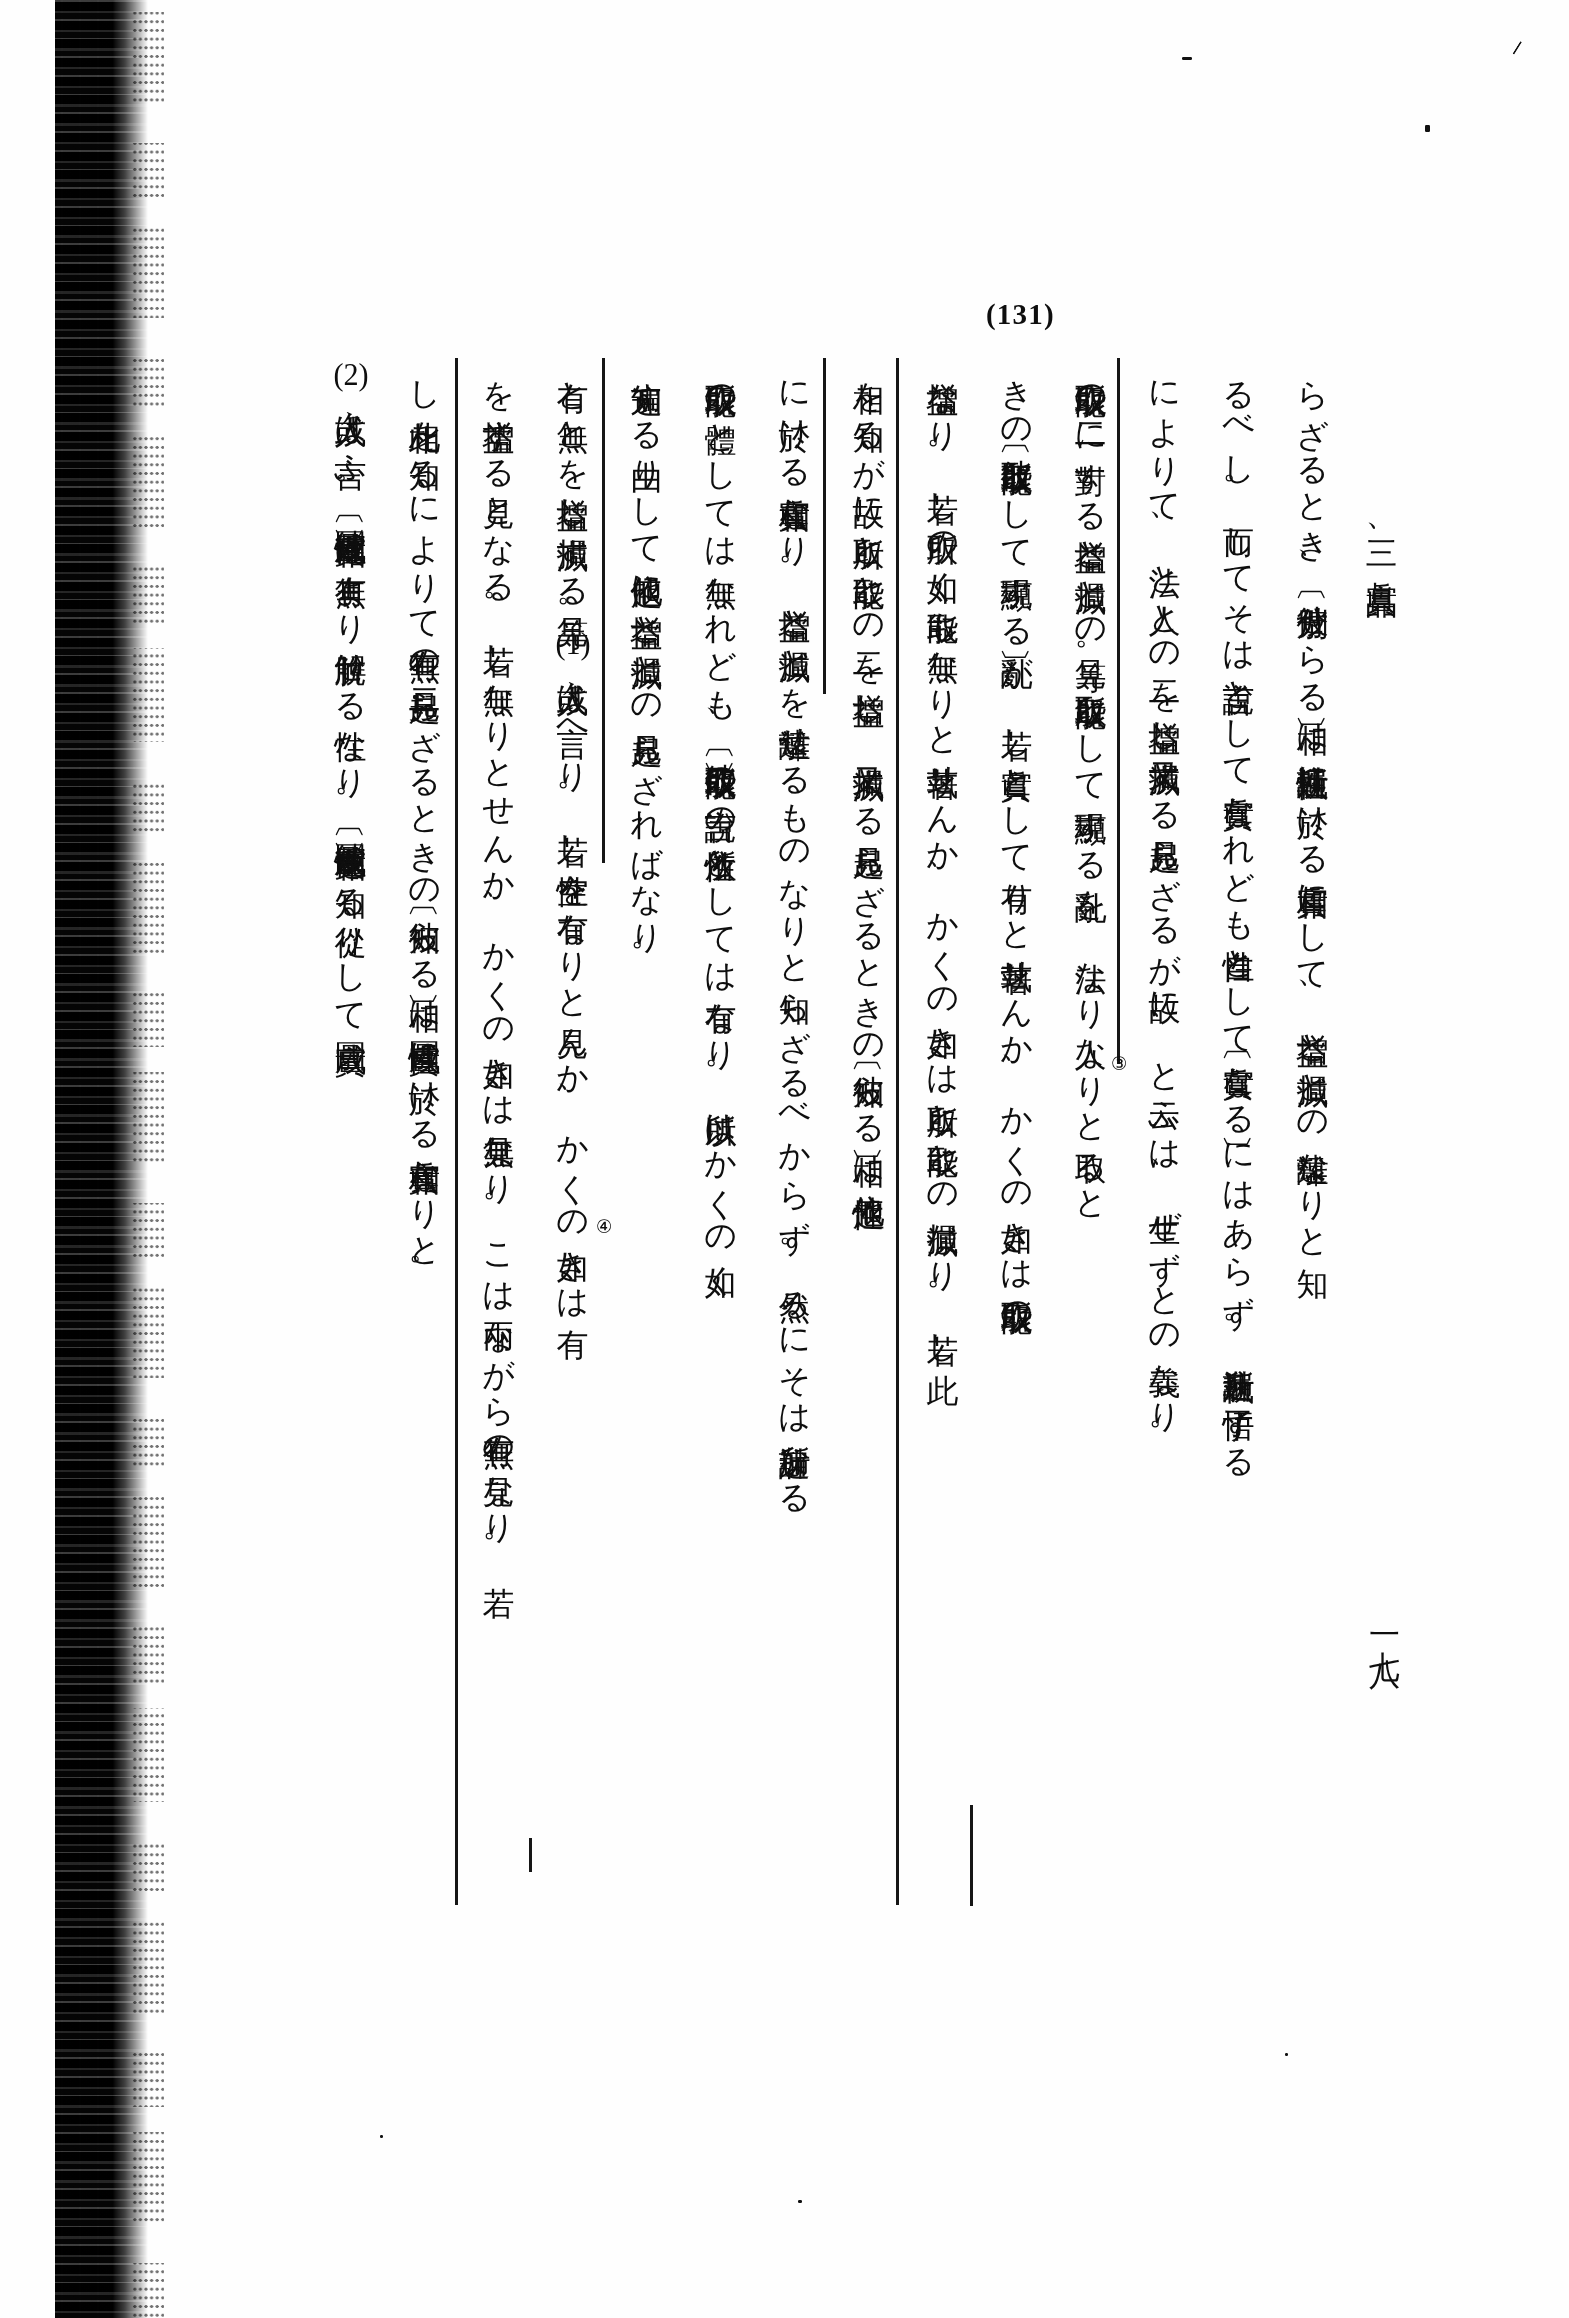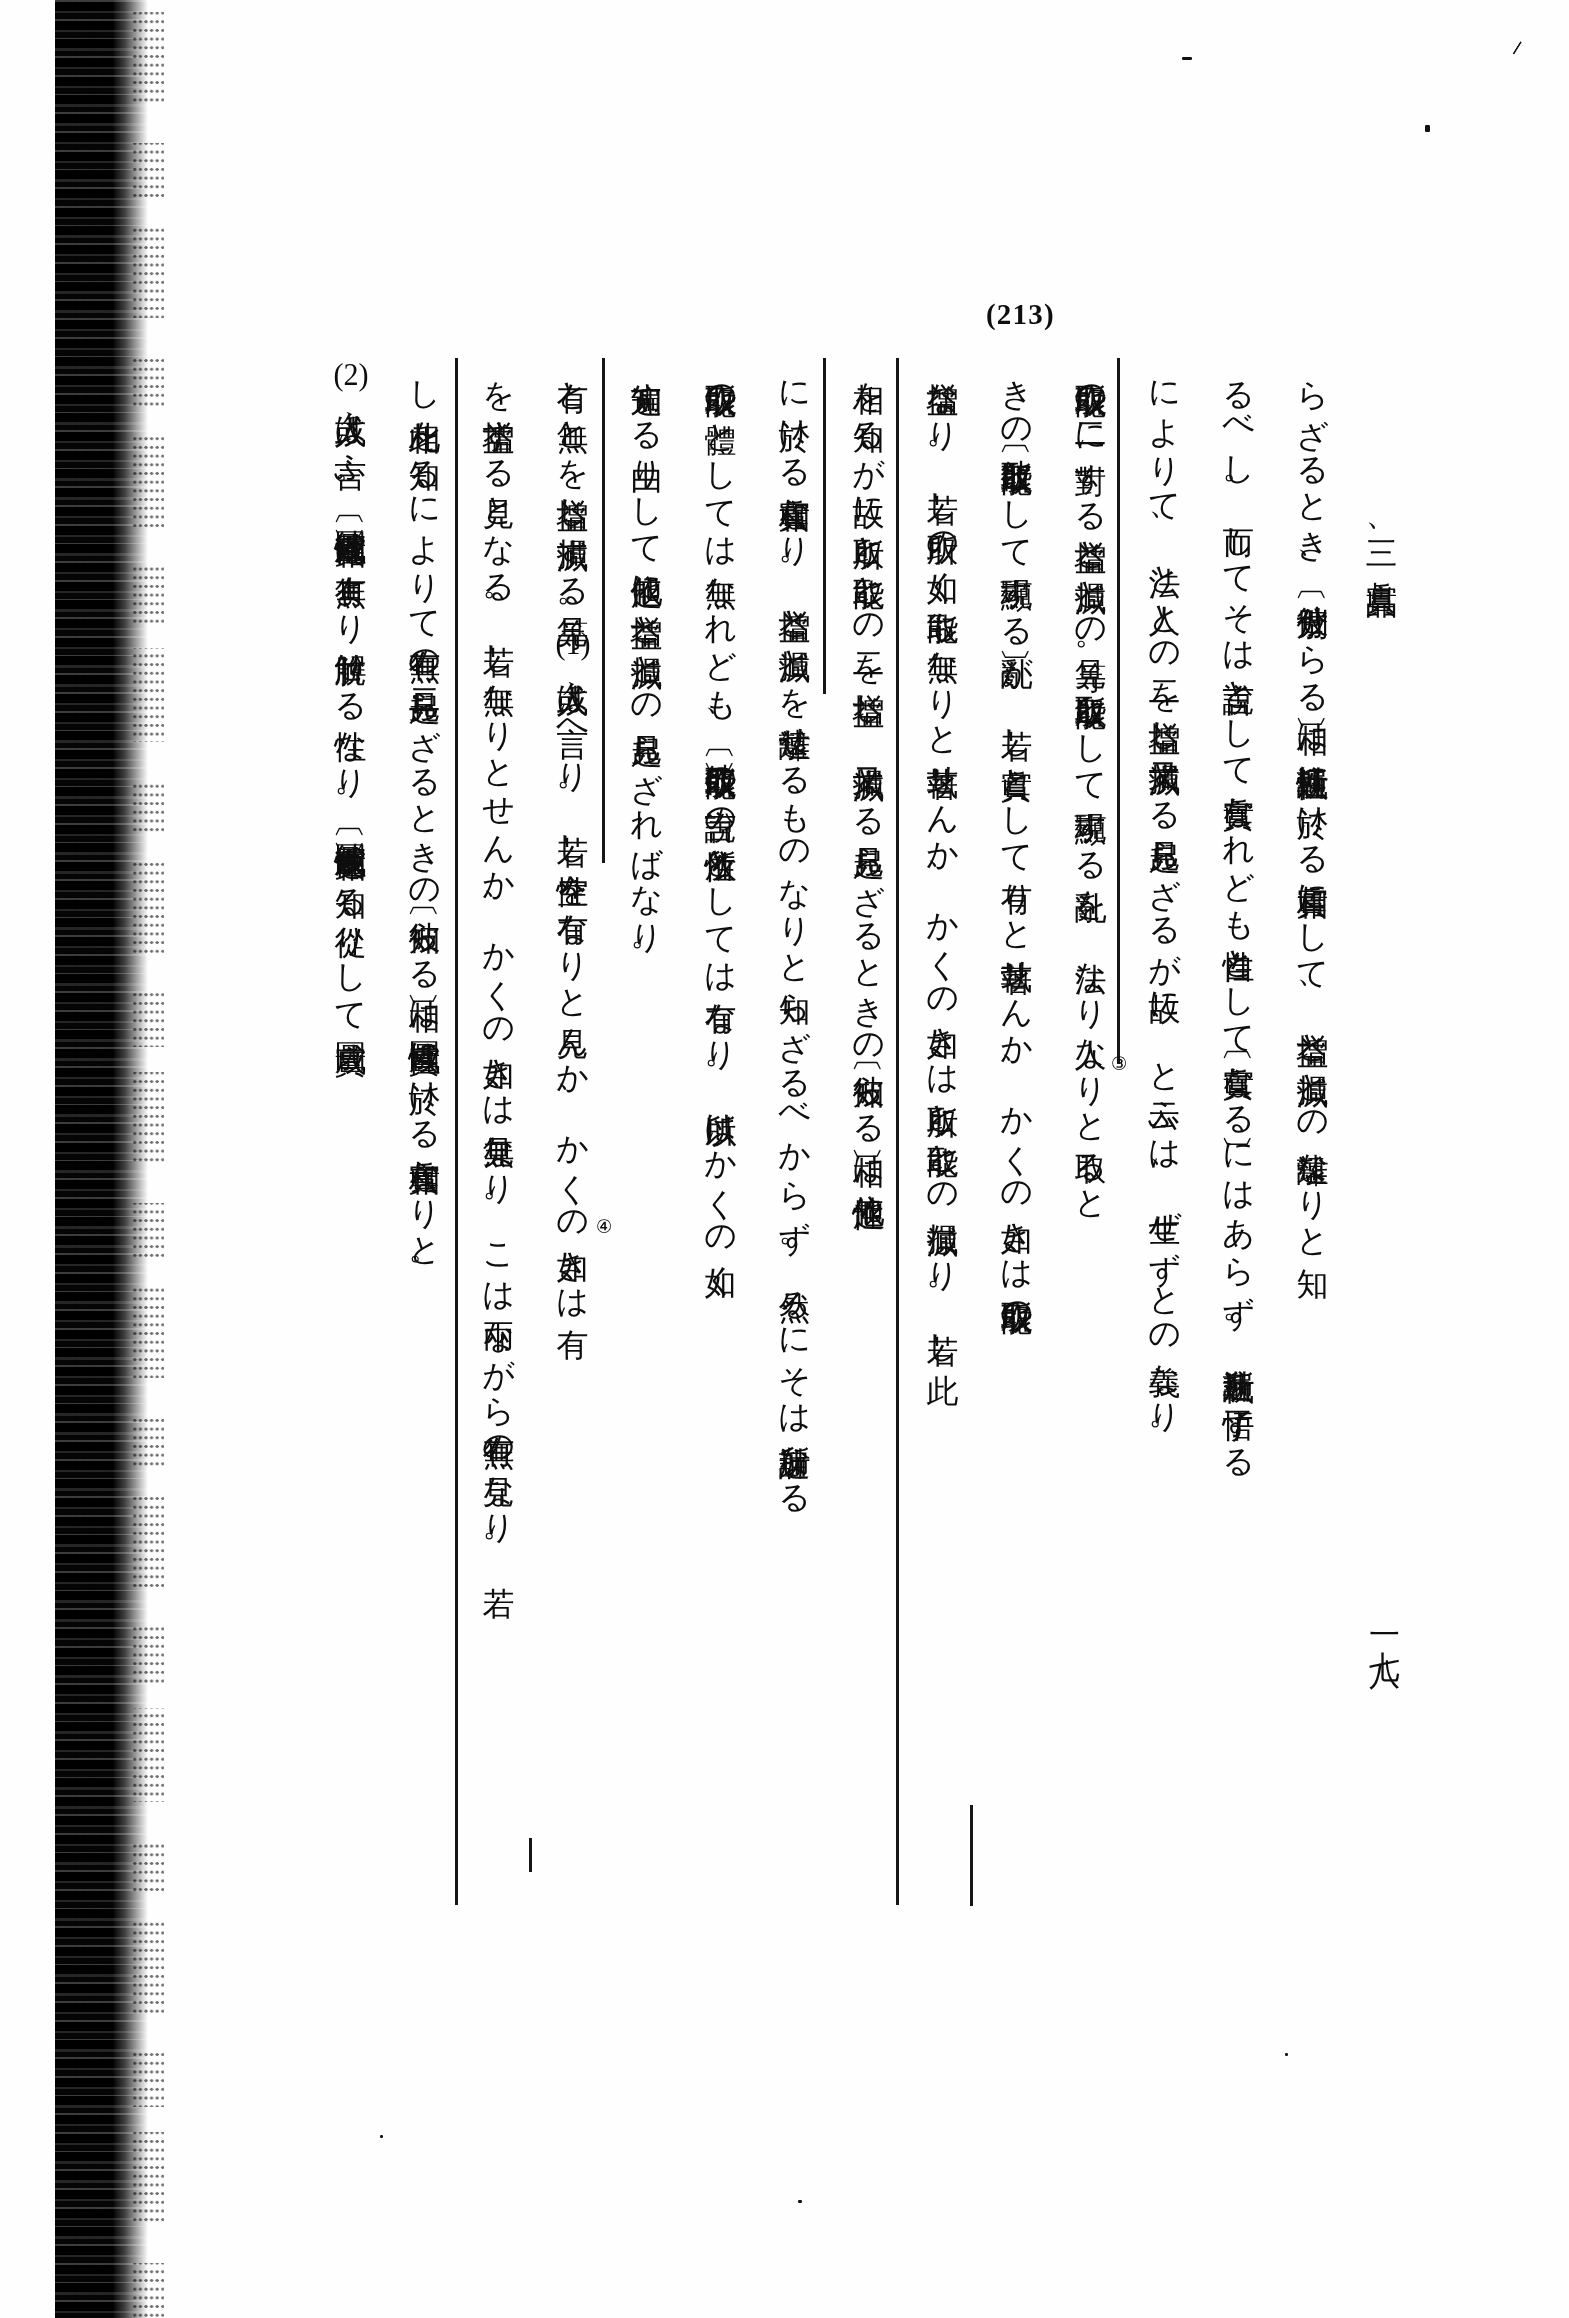--- a/index.html
+++ b/index.html
@@ -80,21 +80,21 @@
   .speck.slash{background:none;border-left:2.5px solid #111;transform:rotate(32deg);}
 </style>
 </head>
 <body>
 
 <div class="page">
 
   <div class="gutter"></div>
   <div class="gutter-speckle"></div>
 
-  <div class="pagenum">(213)</div>
+  <div class="pagenum">(131)</div>
 
   <div class="chapter-header vtext">三、眞實品</div>
 
   <div class="folio vtext">一七八</div>
 
   <div class="text-block">
     <div class="vcol">らざるとき、彼〔分別せらるゝ相〕は遍計所執性に於ける眞實相にして、增益と損減との遠離なりと知</div>
     <div class="vcol">るべし。而してそは言說として眞實なれども自性として〔眞實なる〕にはあらず。遍計所執を悟了する</div>
     <div class="vcol">によりて、法と人との二を增益し又損減する見起らざるが故に、と云ふは、生ぜずとの義なり。</div>
     <div class="vcol">所取能取の二に對する增益と損減との見等。所取能取として顯現する亂を、法なり人なりと取ると</div>

